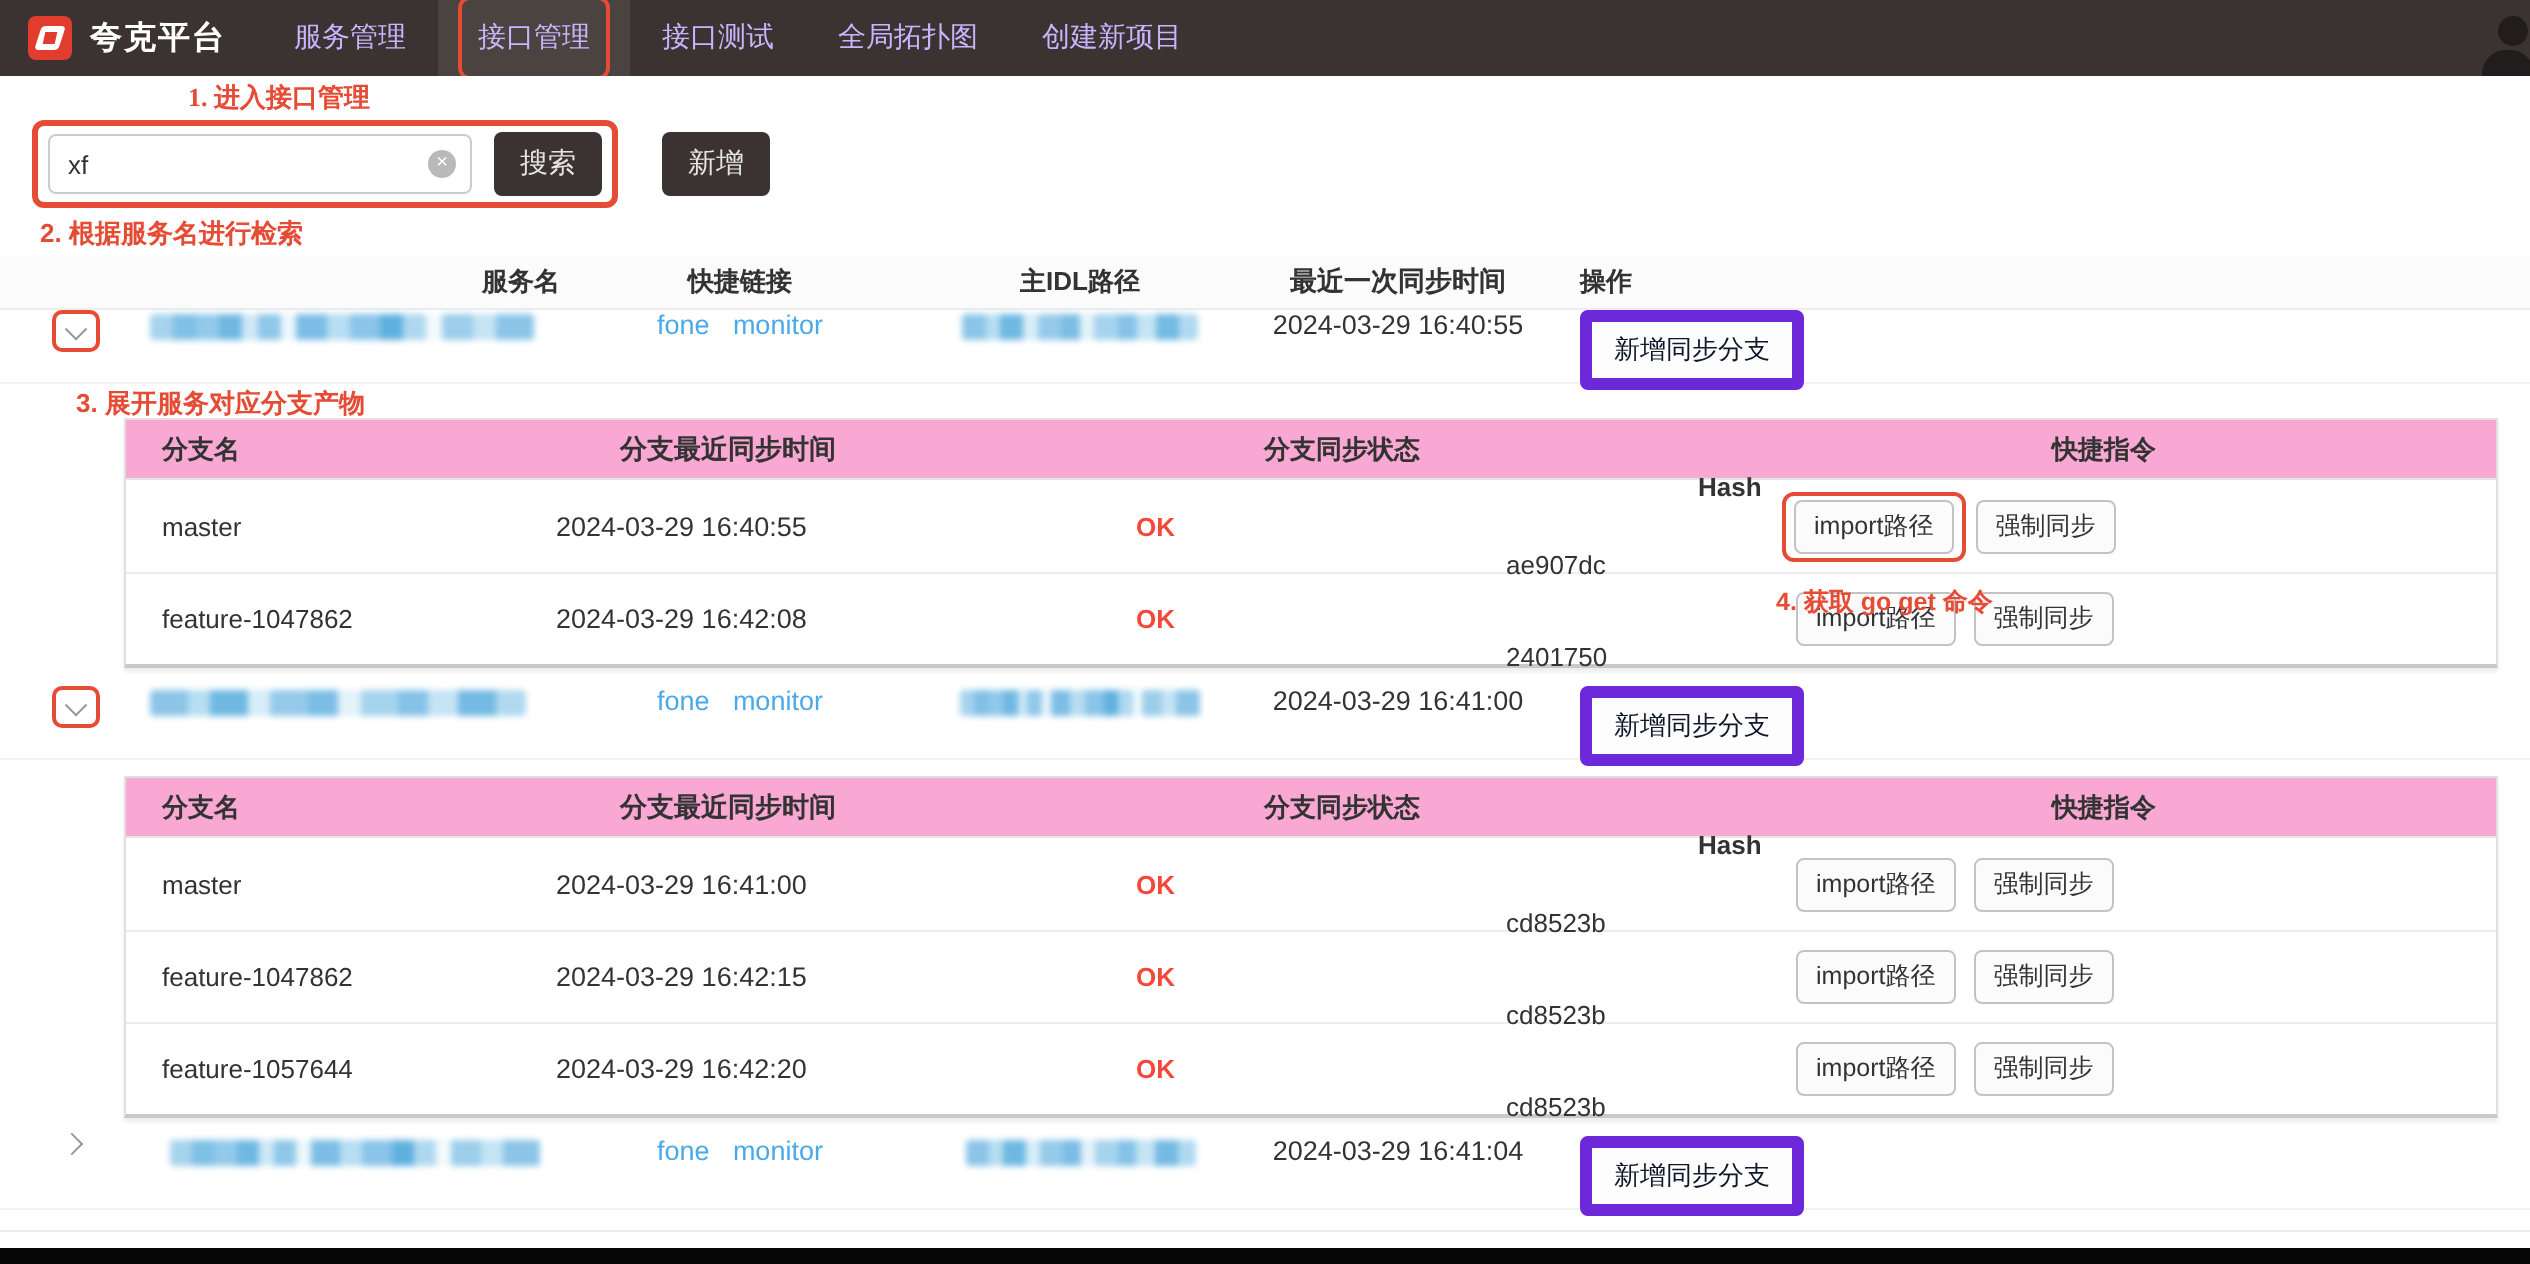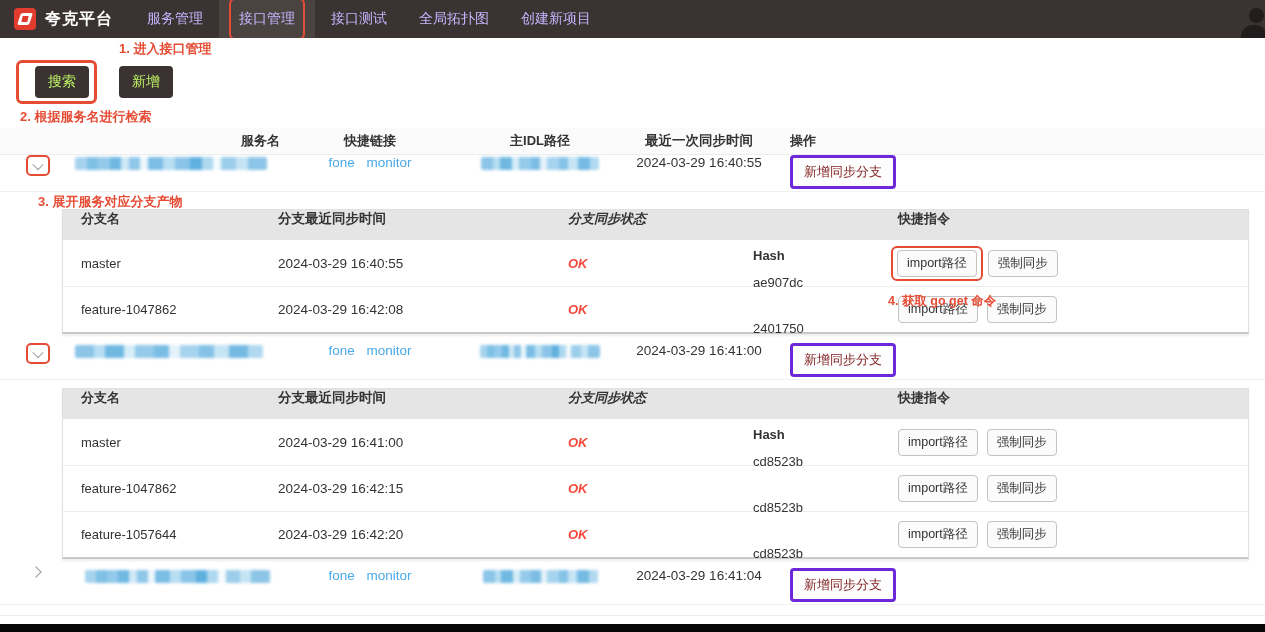--- a/index.html
+++ b/index.html
@@ -22,64 +22,64 @@
   .brand{color:#fff;font-size:16px;font-weight:bold;margin-left:9px;letter-spacing:1px;}
   .nav-items{display:flex;height:100%;margin-left:18px;}
   .nav-item{color:#c4b5fd;font-size:14px;display:flex;align-items:center;padding:0 16px;cursor:pointer;white-space:nowrap;}
   .nav-item.active{background:var(--nav-active);padding:0 10px;}
   .tab-ann{border:2px solid var(--red);border-radius:6px;padding:10px 8px;}
   .avatar{position:absolute;right:-6px;top:8px;width:30px;height:30px;}
   .avatar .head{width:15px;height:15px;border-radius:50%;background:#211d1c;margin:0 auto;}
   .avatar .bodyp{width:26px;height:14px;border-radius:12px 12px 0 0;background:#211d1c;margin-top:2px;}
 
   .ann-text{color:var(--red);font-size:13px;font-weight:bold;line-height:15px;}
-  .ann1{margin:3px 0 0 119px;}
+  .ann1{margin:3px 0 0 94px;font-family:Liberation Serif, serif;}
   .ann2{margin:5px 12px 2px 20px;}
   .ann3{margin:2px 0 0 38px;position:relative;z-index:2;}
 
   
   .search-row{display:flex;align-items:center;margin:4px 0 0 16px;}
   .search-ann{display:inline-flex;align-items:center;border:3px solid var(--red);border-radius:6px;padding:3px 5px;}
   .input-wrap{position:relative;}
   .search-input{width:212px;height:30px;border:1px solid #ccc;border-radius:4px;padding:0 28px 0 9px;font-size:13px;color:#333;outline:none;font-family:inherit;}
   .clear-icon{position:absolute;right:8px;top:8px;width:14px;height:14px;border-radius:50%;background:#b9b9b9;color:#fff;font-size:10px;line-height:14px;text-align:center;cursor:pointer;}
-  .dark-btn{background:var(--nav-bg);color:#bef264;border:none;border-radius:4px;font-size:14px;padding:7px 13px;margin-left:11px;cursor:pointer;font-family:inherit;}
+  .dark-btn{background:var(--nav-bg);color:#e5e5e5;border:none;border-radius:4px;font-size:14px;padding:7px 13px;margin-left:11px;cursor:pointer;font-family:inherit;}
   .add-btn{margin-left:22px;}
 
   
   .mtable{margin-top:4px;}
   .mhead{display:flex;align-items:center;height:27px;background:#fbfbfb;border-bottom:1px solid #ededed;font-size:13px;font-weight:bold;color:#333;}
   .srow{display:flex;align-items:flex-start;height:37px;border-bottom:1px solid #f1f1f1;font-size:13px;}
   .c-expand{width:62px;display:flex;align-items:center;padding-left:26px;flex:0 0 auto;}
   .c-name{width:218px;flex:0 0 auto;padding-left:13px;}
   .mhead .c-name{text-align:right;padding-left:0;}
   .c-links{width:180px;flex:0 0 auto;text-align:center;}
   .c-idl{width:160px;flex:0 0 auto;text-align:center;}
   .c-time{width:158px;flex:0 0 auto;text-align:center;font-size:13.5px;}
   .c-ops{flex:1;padding-left:12px;}
   .link{color:var(--link);text-decoration:none;font-size:13.5px;margin:0 4px;cursor:pointer;}
-  .outline-btn{border:3px solid #6d28d9;border-radius:4px;background:#fdfdfd;font-size:13px;padding:5px 11px;color:#7f1d1d;cursor:pointer;font-family:inherit;}
+  .outline-btn{border:6px solid #6d28d9;border-radius:4px;background:#fdfdfd;font-size:13px;padding:5px 11px;color:#0f172a;cursor:pointer;font-family:inherit;}
   .chev{width:8px;height:8px;border-right:1.6px solid #999;border-bottom:1.6px solid #999;display:inline-block;}
   .chev.down{transform:rotate(45deg) translate(-1px,-1px);}
   .chev.right{transform:rotate(-45deg);}
   .chev-ann{border:2px solid var(--red);border-radius:5px;width:24px;height:21px;display:flex;align-items:center;justify-content:center;}
 
   .mosaic{height:13px;border-radius:2px;filter:blur(1.6px);display:inline-block;vertical-align:middle;}
   .g1{background:linear-gradient(90deg,#a6d3ee 0 6%,#7fc0e6 6% 12%,#93c9ea 12% 18%,#6fb8e2 18% 24%,#cfe8f6 24% 28%,#8fc7e9 28% 34%,#eef7fc 34% 38%,#7bbde5 38% 46%,#b7def2 46% 52%,#8ac4e8 52% 60%,#5fb0df 60% 66%,#aed8ef 66% 72%,#f4fafd 72% 76%,#9cc, #9ccEEB 76% 84%,#c5e4f4 84% 90%,#8cc5e8 90% 100%);}
   .g1{background:linear-gradient(90deg,#a6d3ee 0 6%,#7fc0e6 6% 12%,#93c9ea 12% 18%,#6fb8e2 18% 24%,#cfe8f6 24% 28%,#8fc7e9 28% 34%,#eef7fc 34% 38%,#7bbde5 38% 46%,#b7def2 46% 52%,#8ac4e8 52% 60%,#5fb0df 60% 66%,#aed8ef 66% 72%,#f4fafd 72% 76%,#9cceeb 76% 84%,#c5e4f4 84% 90%,#8cc5e8 90% 100%);}
   .g2{background:linear-gradient(90deg,#8cc5e8 0 10%,#b7def2 10% 16%,#6fb8e2 16% 26%,#d7edf8 26% 32%,#95caea 32% 42%,#7bbde5 42% 50%,#e4f2fa 50% 56%,#a6d3ee 56% 66%,#85c2e7 66% 74%,#c5e4f4 74% 82%,#74bae3 82% 92%,#b0d9f0 92% 100%);}
 
   
   .bwrap{margin:0 16px 9px 62px;border:1px solid #e0e0e0;border-bottom:2px solid #c9c9c9;box-shadow:0 2px 2px rgba(0,0,0,0.07);background:#fff;}
-  .bhead{display:flex;align-items:flex-start;height:30px;background:#e5e5e5;font-size:13px;font-weight:bold;border-bottom:1px solid #e6e6e6;}
+  .bhead{display:flex;align-items:center;height:30px;background:#f9a8d4;font-size:13px;font-weight:bold;border-bottom:1px solid #e6e6e6;gap:32px;}
   .brow{display:flex;align-items:center;height:46px;font-size:13px;}
   .brow + .brow{border-top:1px solid #ededed;}
   .b-name{width:215px;padding-left:18px;flex:0 0 auto;}
   .b-time{width:290px;flex:0 0 auto;font-size:13.5px;}
-  .b-status{width:185px;flex:0 0 auto;font-style:italic;}
+  .b-status{width:185px;flex:0 0 auto;}
   .b-hash{width:145px;flex:0 0 auto;margin-top:38px;}
   .b-cmd{flex:1;position:relative;display:flex;align-items:center;}
   .ok{color:var(--ok);font-weight:bold;}
   .cmd-btn{border:1px solid #c3c3c3;border-radius:4px;background:#fbfbfb;font-size:12.5px;padding:4px 9px;color:#333;cursor:pointer;margin-right:9px;font-family:inherit;}
   .imp-ann{border:2.5px solid var(--red);border-radius:6px;padding:2px 4px;margin:-5px 5px -5px -7px;display:inline-flex;}
   .imp-ann .cmd-btn{margin-right:0;}
   .ann4{position:absolute;left:-10px;top:-3px;font-size:12.5px;color:var(--red);font-weight:bold;white-space:nowrap;}
 
   .row-gap{height:8px;}
 
@@ -114,20 +114,24 @@
   <div class="avatar">
     <div class="head"></div>
     <div class="bodyp"></div>
   </div>
 </div>
 
 <div class="ann-text ann1">1. 进入接口管理</div>
 
 <div class="search-row">
   <div class="search-ann">
+    <div class="input-wrap">
+      <input class="search-input" type="text" value="xf" style="">
+      <span class="clear-icon">×</span>
+    </div>
     <button class="dark-btn">搜索</button>
   </div>
   <button class="dark-btn add-btn">新增</button>
 </div>
 
 <div class="ann-text ann2">2. 根据服务名进行检索</div>
 
 <div class="mtable">
   <div class="mhead">
     <div class="c-expand"></div>

